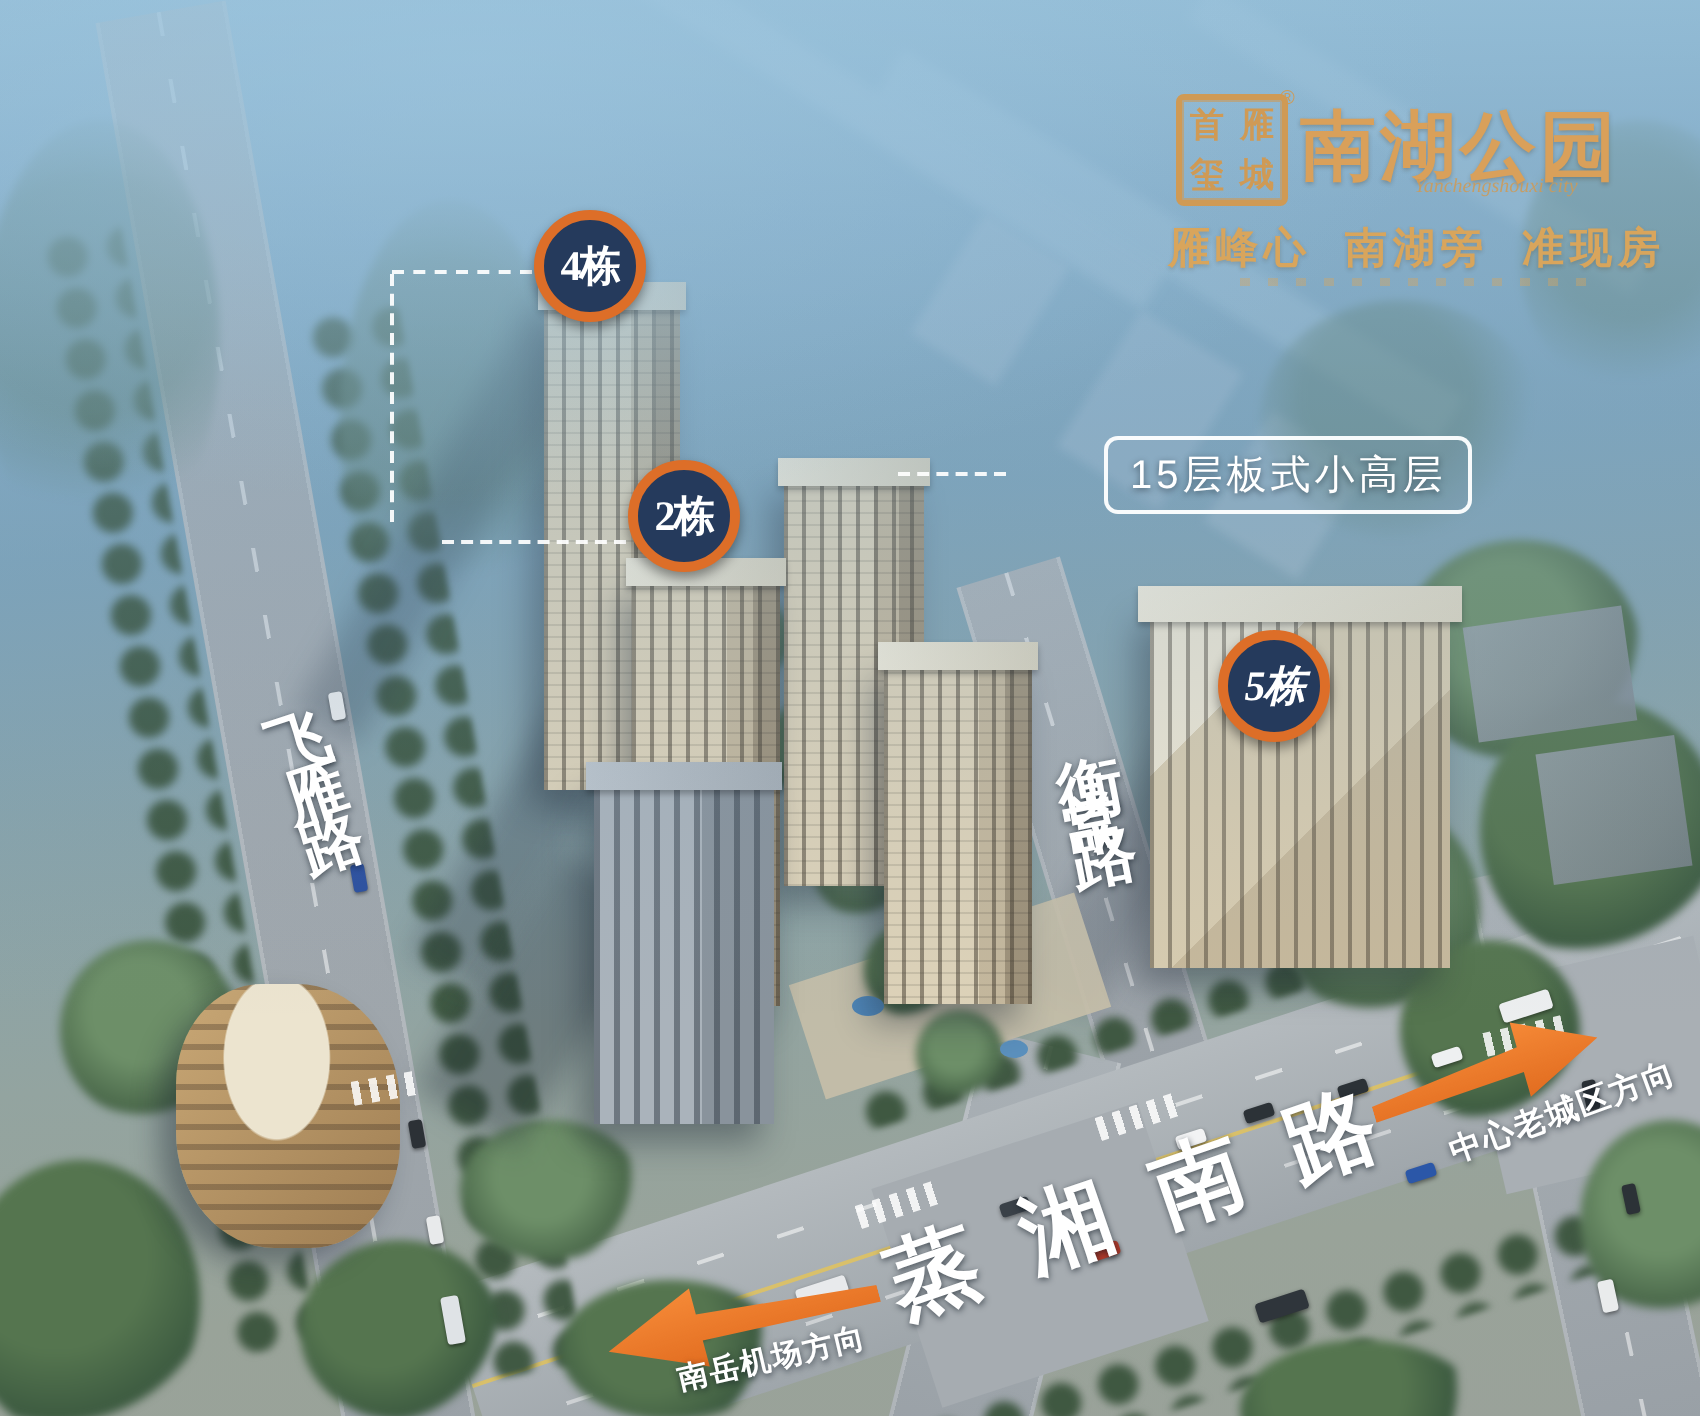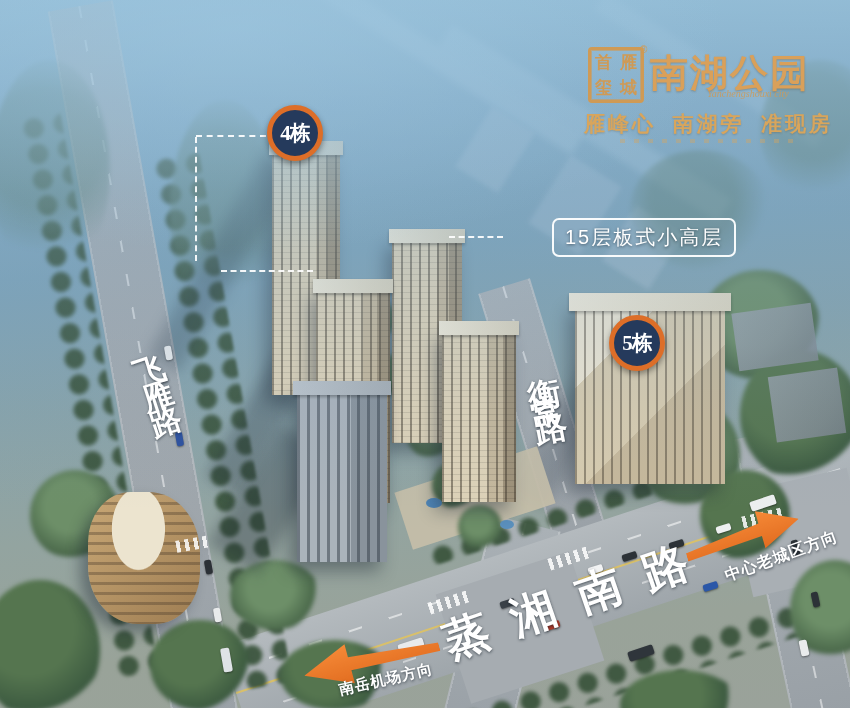--- a/index.html
+++ b/index.html
@@ -201,21 +201,24 @@
   <div class="dashH" style="left:196px;top:135px;width:70px;"></div>
   <div class="dashV" style="left:195px;top:137px;height:124px;"></div>
   <div class="dashH" style="left:221px;top:270px;width:92px;"></div>
   <div class="dashH" style="left:449px;top:236px;width:54px;"></div>
 
   <div class="callout" style="left:504px;top:218px;margin-left:48px;">15层板式小高层</div>
 
   <div class="badge" style="left:267px;top:105px;">
       <span>4栋</span>
     </div>
-  <div class="badge" style="left:609px;top:315px;">
+  <div class="badge" style="left:314px;top:230px;">
+      <span>2栋</span>
+    </div>
+  <div class="badge" style="left:609px;top:315px;font-style:italic;">
       <span>5栋</span>
     </div>
 
   <div class="wserif vtext" style="position:absolute;left:128px;top:332px;font-size:31px;letter-spacing:26px;transform:rotate(-18deg);">飞雁路</div>
   <div class="wserif vtext" style="position:absolute;left:518px;top:352px;font-size:33px;letter-spacing:17px;transform:rotate(-11deg);">衡常路</div>
   <div class="wserif" style="position:absolute;left:438px;top:568px;font-size:45px;letter-spacing:25px;transform:rotate(-19deg);white-space:nowrap;">蒸湘南路</div>
 
   <div class="arrow r" style="left:683px;top:512px;width:118px;height:46px;transform:rotate(-16deg);"></div>
   <div class="dirlabel" style="left:722px;top:546px;transform:rotate(-20deg);">中心老城区方向</div>
   <div class="arrow l" style="left:302px;top:634px;width:138px;height:48px;transform:rotate(-15deg);"></div>

